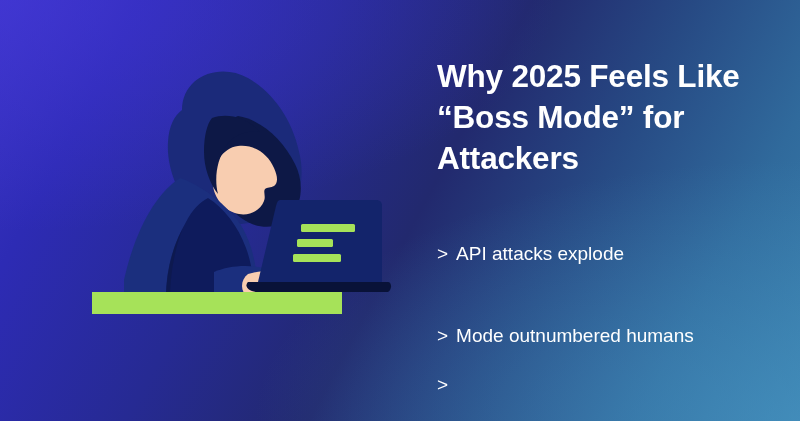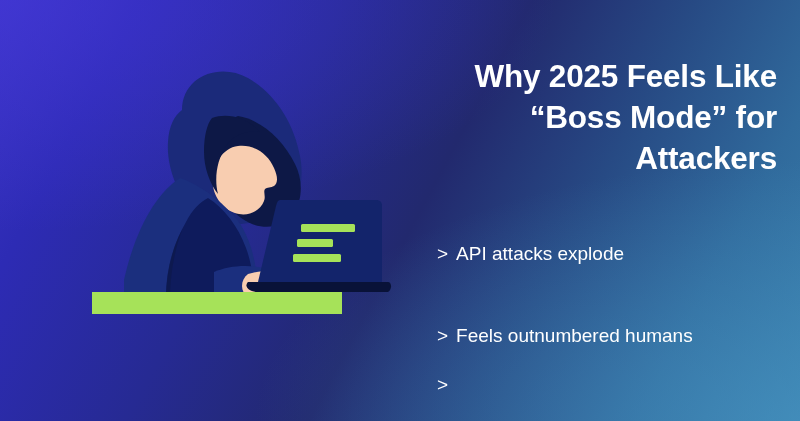--- a/index.html
+++ b/index.html
@@ -15,21 +15,20 @@
     overflow:hidden;
     background:
       linear-gradient(118deg,
         #3a34c4 0%,
         #2d2bb4 14%,
         #262a93 34%,
         #22296e 52%,
         #274a84 68%,
         #306a9c 84%,
         #3a80ad 100%);
-    text-align: right;
   }
   .banner::after{
     content:"";
     position:absolute; inset:0;
     background:
       radial-gradient(120% 95% at 0% 0%, rgba(70,56,220,.55) 0%, rgba(70,56,220,0) 58%),
       radial-gradient(110% 100% at 100% 100%, rgba(72,150,196,.55) 0%, rgba(72,150,196,0) 62%);
     pointer-events:none;
   }
 
@@ -176,21 +175,21 @@
 
     <ul class="bullets">
 
       <li class="bullet">
         <span class="bullet-marker">&gt;</span>
         <span class="bullet-text">API attacks explode</span>
       </li>
 
       <li class="bullet">
         <span class="bullet-marker">&gt;</span>
-        <span class="bullet-text">Feels outnumbered humans</span>
+        <span class="bullet-text">Mode outnumbered humans</span>
       </li>
 
       <li class="bullet">
         <span class="bullet-marker">&gt;</span>
       </li>
 
     </ul>
   </div>
 
 </div>

